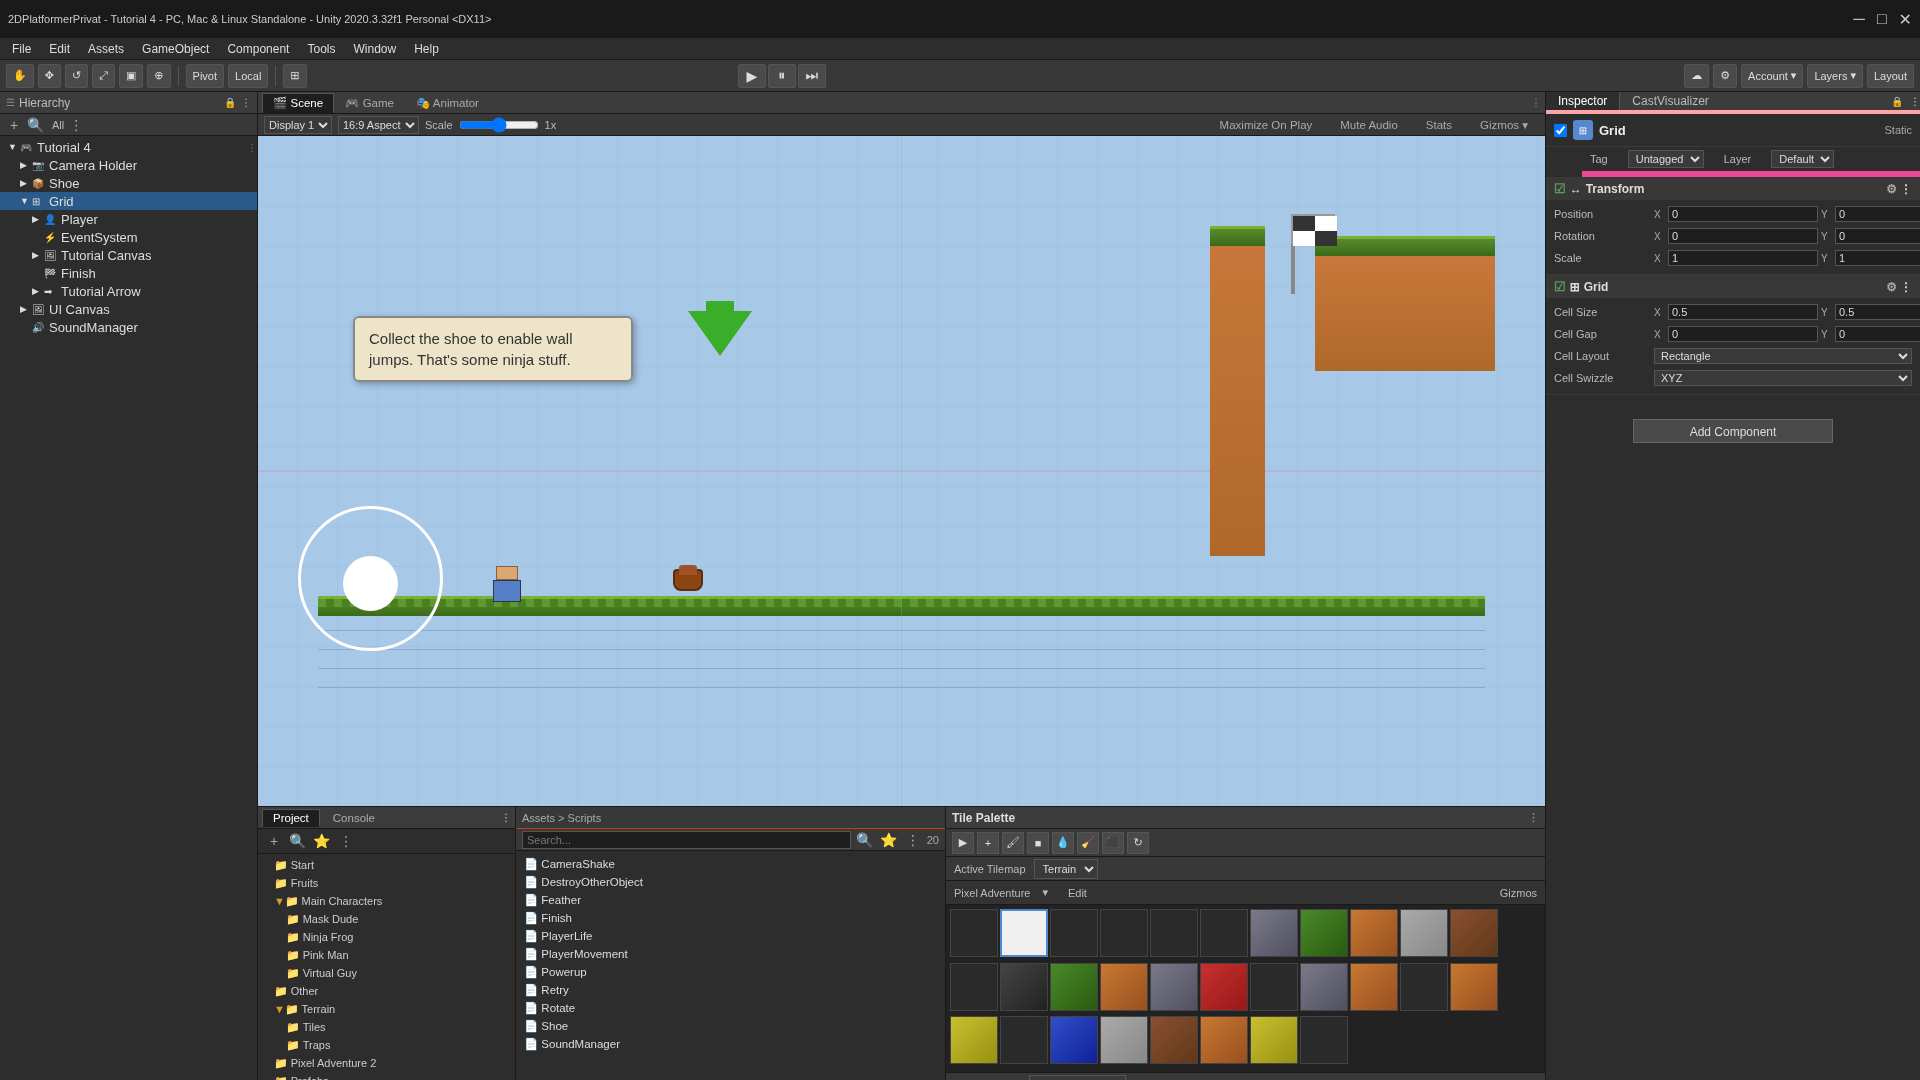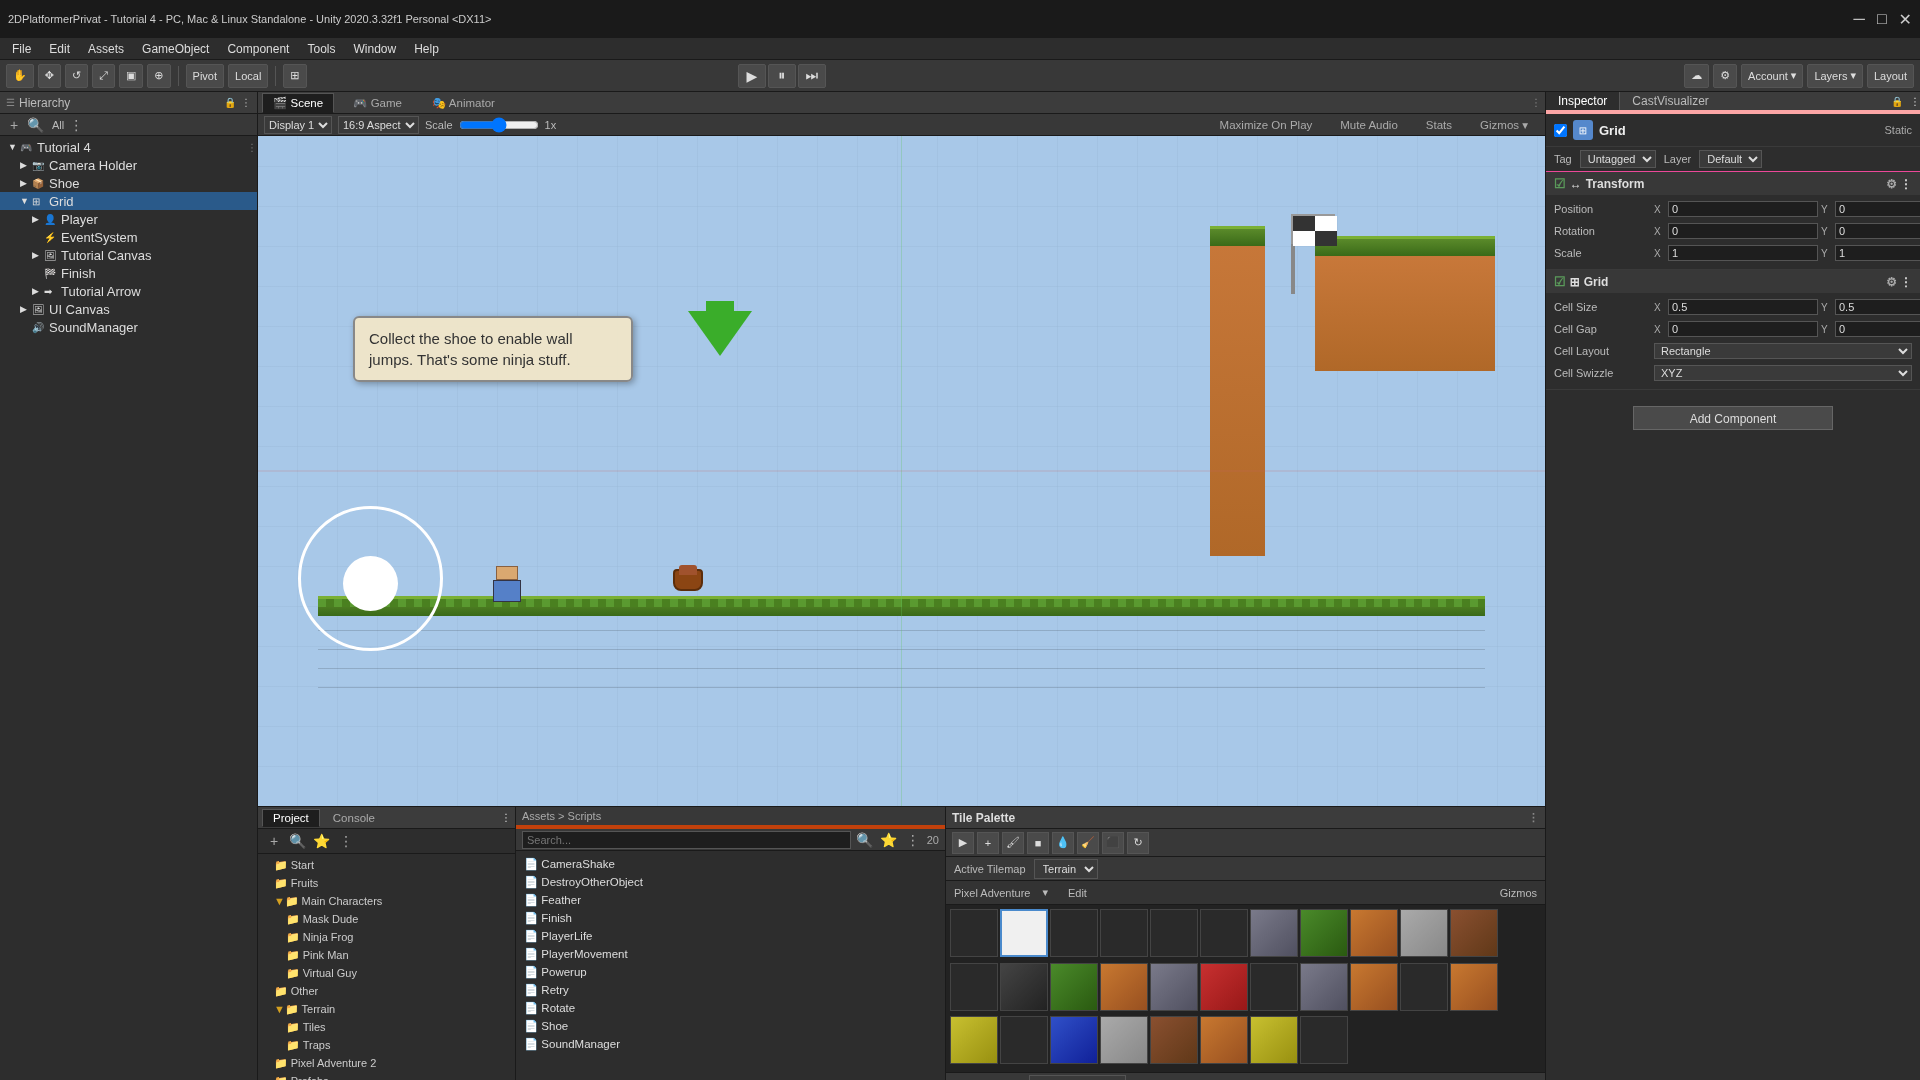--- a/index.html
+++ b/index.html
@@ -150,21 +150,21 @@
       display: flex;
       flex-direction: column;
       background: #1e1e1e;
     }
     .scene-tabs {
       height: 22px;
       background: #3c3c3c;
       display: flex;
       align-items: center;
       padding: 0 4px;
-      gap: 8px;
+      gap: 0;
       border-bottom: 1px solid #1a1a1a;
     }
     .scene-tab {
       padding: 2px 10px;
       font-size: 11.5px;
       cursor: pointer;
       color: #aaa;
       border: 1px solid transparent;
     }
     .scene-tab.active {
@@ -425,21 +425,21 @@
       flex-direction: column;
     }
     .assets-path {
       height: 22px;
       background: #383838;
       display: flex;
       align-items: center;
       padding: 0 6px;
       font-size: 11px;
       color: #aaa;
-      border-bottom: 4px solid #c2410c;
+      border-bottom: 1px solid #c2410c;
     }
     .assets-search {
       height: 22px;
       background: #383838;
       display: flex;
       align-items: center;
       padding: 0 6px;
       gap: 4px;
       border-bottom: 1px solid #1a1a1a;
     }
@@ -622,24 +622,25 @@
     }
     .static-badge {
       margin-left: auto;
       font-size: 11px;
       color: #aaa;
     }
     .tag-layer-row {
       display: flex;
       align-items: center;
       padding: 3px 8px;
-      gap: 8px;
+      gap: 20px;
       font-size: 11px;
       color: #bbb;
-      border-bottom: 1px solid #ec4899;
+      border-bottom: 6px solid #ec4899;
+      margin-left: 36px;
     }
     .tag-select, .layer-select {
       background: #3a3a3a;
       border: 1px solid #555;
       color: #ddd;
       height: 18px;
       font-size: 11px;
       padding: 0 3px;
     }
 
@@ -692,21 +693,21 @@
       flex: 1;
       background: #1e1e1e;
       border: 1px solid #555;
       color: #ddd;
       height: 16px;
       font-size: 11px;
       padding: 0 3px;
     }
 
     .add-component-btn {
-      margin: 8px auto;
+      margin: 16px auto;
       display: block;
       width: 200px;
       height: 24px;
       background: #4a4a4a;
       border: 1px solid #666;
       color: #ddd;
       font-size: 12px;
       cursor: pointer;
       text-align: center;
       line-height: 24px;

